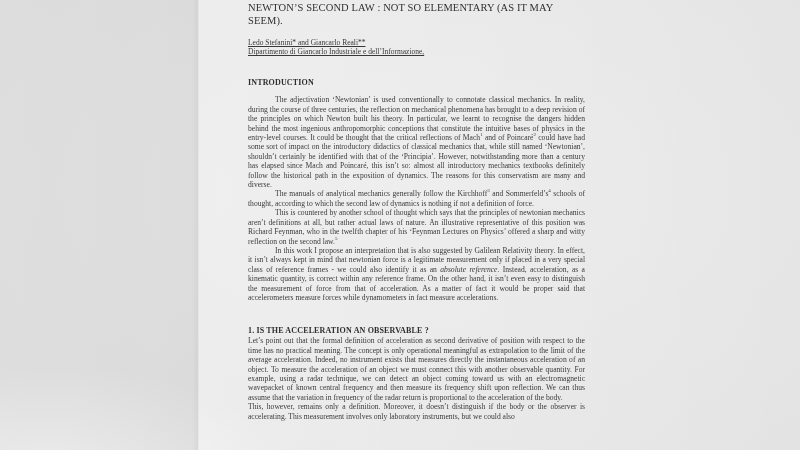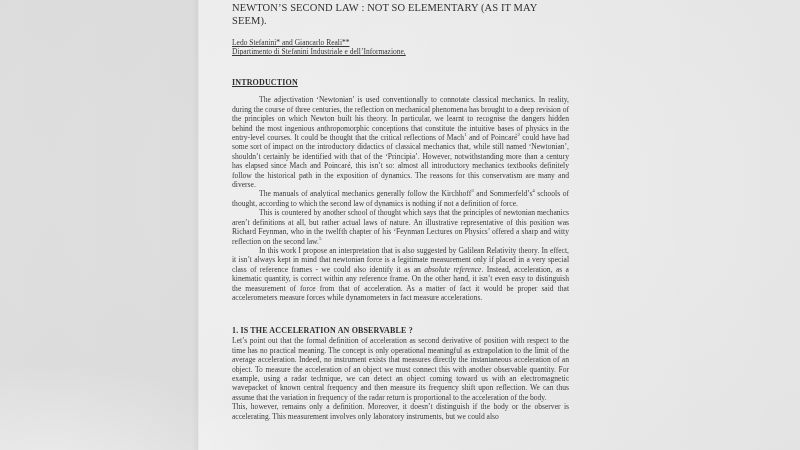--- a/index.html
+++ b/index.html
@@ -23,21 +23,21 @@
     background: linear-gradient(to right, rgba(0,0,0,0.030), rgba(0,0,0,0.045) 97%, rgba(0,0,0,0.08) 100%);
   }
   .scan-page {
     position: absolute;
     left: 199px; top: 0; bottom: 0;
     right: 0;
     background: linear-gradient(to right, rgba(255,255,255,0.30), rgba(255,255,255,0.12) 60%, rgba(255,255,255,0) 100%);
   }
   .content {
     position: absolute;
-    left: 232px;
+    left: 248px;
     top: 0;
     width: 337px;
     color: #383838;
     filter: blur(0.22px);
   }
   h1.paper-title {
     margin: 1px 0 0 0;
     font-size: 10.5px;
     line-height: 13px;
     font-weight: normal;
@@ -51,21 +51,21 @@
     text-decoration: underline;
   }
   h2.section-heading {
     font-size: 8px;
     line-height: 10px;
     font-weight: bold;
     letter-spacing: 0.15px;
     color: #2e2e2e;
     margin: 0;
   }
-  h2.intro-heading { margin-top: 22px; text-decoration: underline; }
+  h2.intro-heading { margin-top: 22px; }
   h2.s1-heading { margin-top: 24px; }
   .paragraphs { margin-top: 7px; }
   .paragraphs.s1 { margin-top: 0; }
   p.body-par {
     margin: 0;
     font-size: 7.6px;
     line-height: 9.4px;
     text-align: justify;
     color: #3a3a3a;
   }
@@ -81,21 +81,21 @@
 <body>
 
 <div class="left-margin-shade"></div>
 <div class="scan-page"></div>
 
 <div class="content">
   <h1 class="paper-title">NEWTON’S SECOND LAW : NOT SO ELEMENTARY (AS IT MAY SEEM).</h1>
 
   <div class="authors-block">
     <div>Ledo Stefanini* and Giancarlo Reali**</div>
-    <div>Dipartimento di Stefanini Industriale e dell’Informazione,</div>
+    <div>Dipartimento di Giancarlo Industriale e dell’Informazione,</div>
   </div>
 
   <h2 class="section-heading intro-heading">INTRODUCTION</h2>
   <div class="paragraphs intro">
       <p class="body-par indent">The adjectivation ‘Newtonian’ is used conventionally to connotate classical mechanics. In reality, during the course of three centuries, the reflection on mechanical phenomena has brought to a deep revision of the principles on which Newton built his theory. In particular, we learnt to recognise the dangers hidden behind the most ingenious anthropomorphic conceptions that constitute the intuitive bases of physics in the entry-level courses. It could be thought that the critical reflections of Mach<sup>1</sup> and of Poincaré<sup>2</sup> could have had some sort of impact on the introductory didactics of classical mechanics that, while still named ‘Newtonian’, shouldn’t certainly be identified with that of the ‘Principia’. However, notwithstanding more than a century has elapsed since Mach and Poincaré, this isn’t so: almost all introductory mechanics textbooks definitely follow the historical path in the exposition of dynamics. The reasons for this conservatism are many and diverse.</p>
       <p class="body-par indent">The manuals of analytical mechanics generally follow the Kirchhoff<sup>3</sup> and Sommerfeld’s<sup>4</sup> schools of thought, according to which the second law of dynamics is nothing if not a definition of force.</p>
       <p class="body-par indent">This is countered by another school of thought which says that the principles of newtonian mechanics aren’t definitions at all, but rather actual laws of nature. An illustrative representative of this position was Richard Feynman, who in the twelfth chapter of his ‘Feynman Lectures on Physics’ offered a sharp and witty reflection on the second law.<sup>5</sup></p>
       <p class="body-par indent">In this work I propose an interpretation that is also suggested by Galilean Relativity theory. In effect, it isn’t always kept in mind that newtonian force is a legitimate measurement only if placed in a very special class of reference frames - we could also identify it as an <em>absolute reference</em>. Instead, acceleration, as a kinematic quantity, is correct within any reference frame. On the other hand, it isn’t even easy to distinguish the measurement of force from that of acceleration. As a matter of fact it would be proper said that accelerometers measure forces while dynamometers in fact measure accelerations.</p>
     </div>
 

